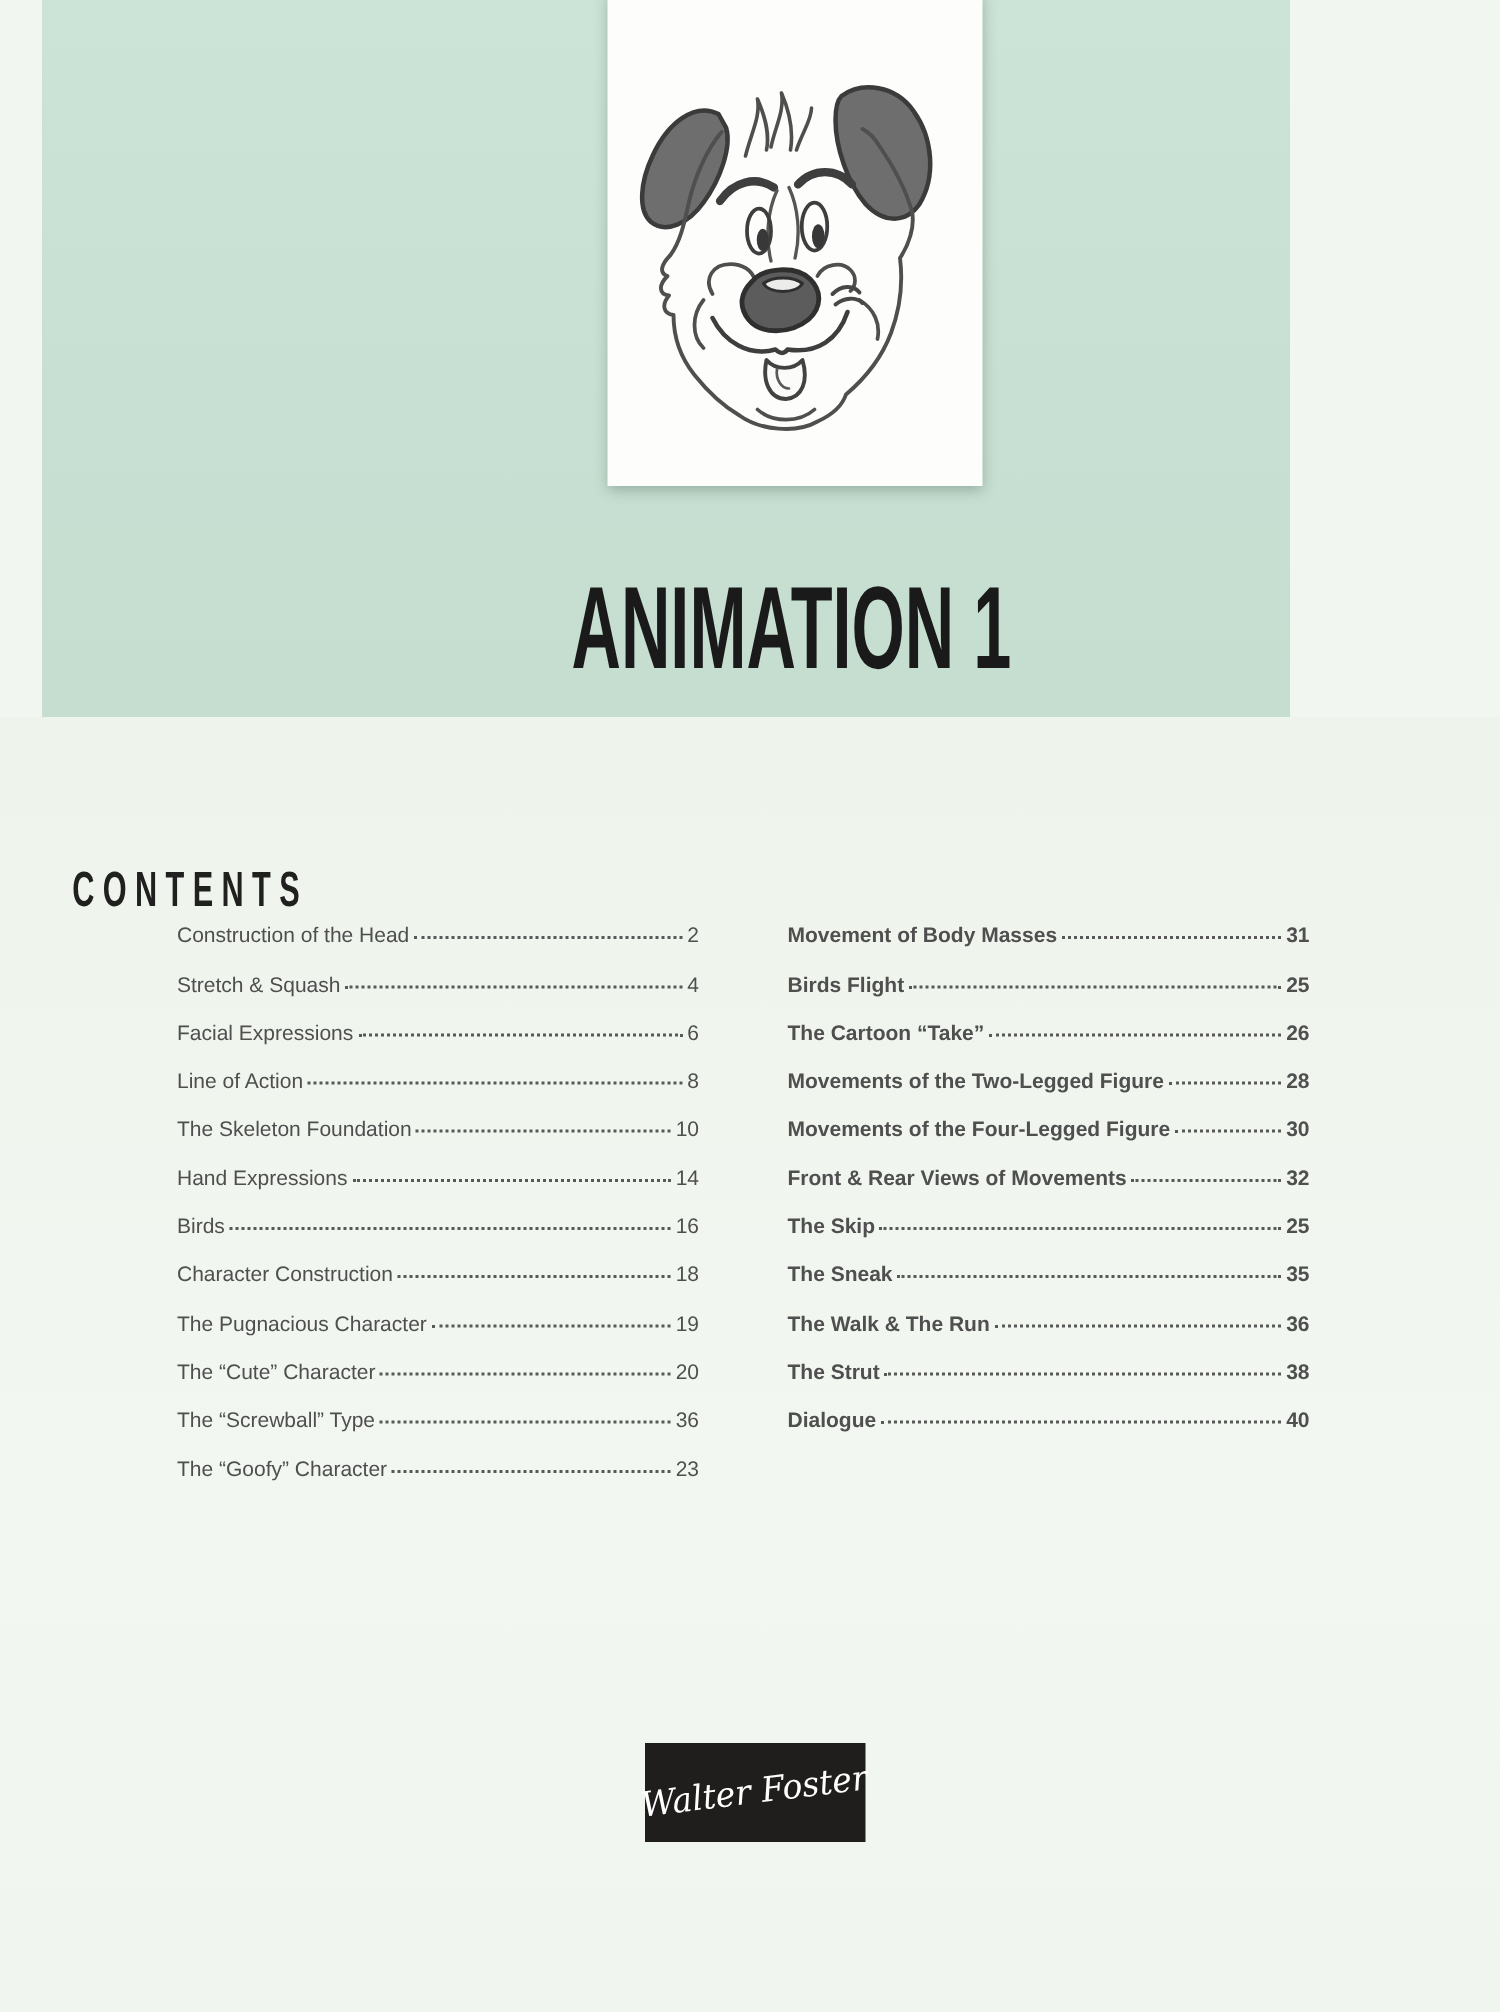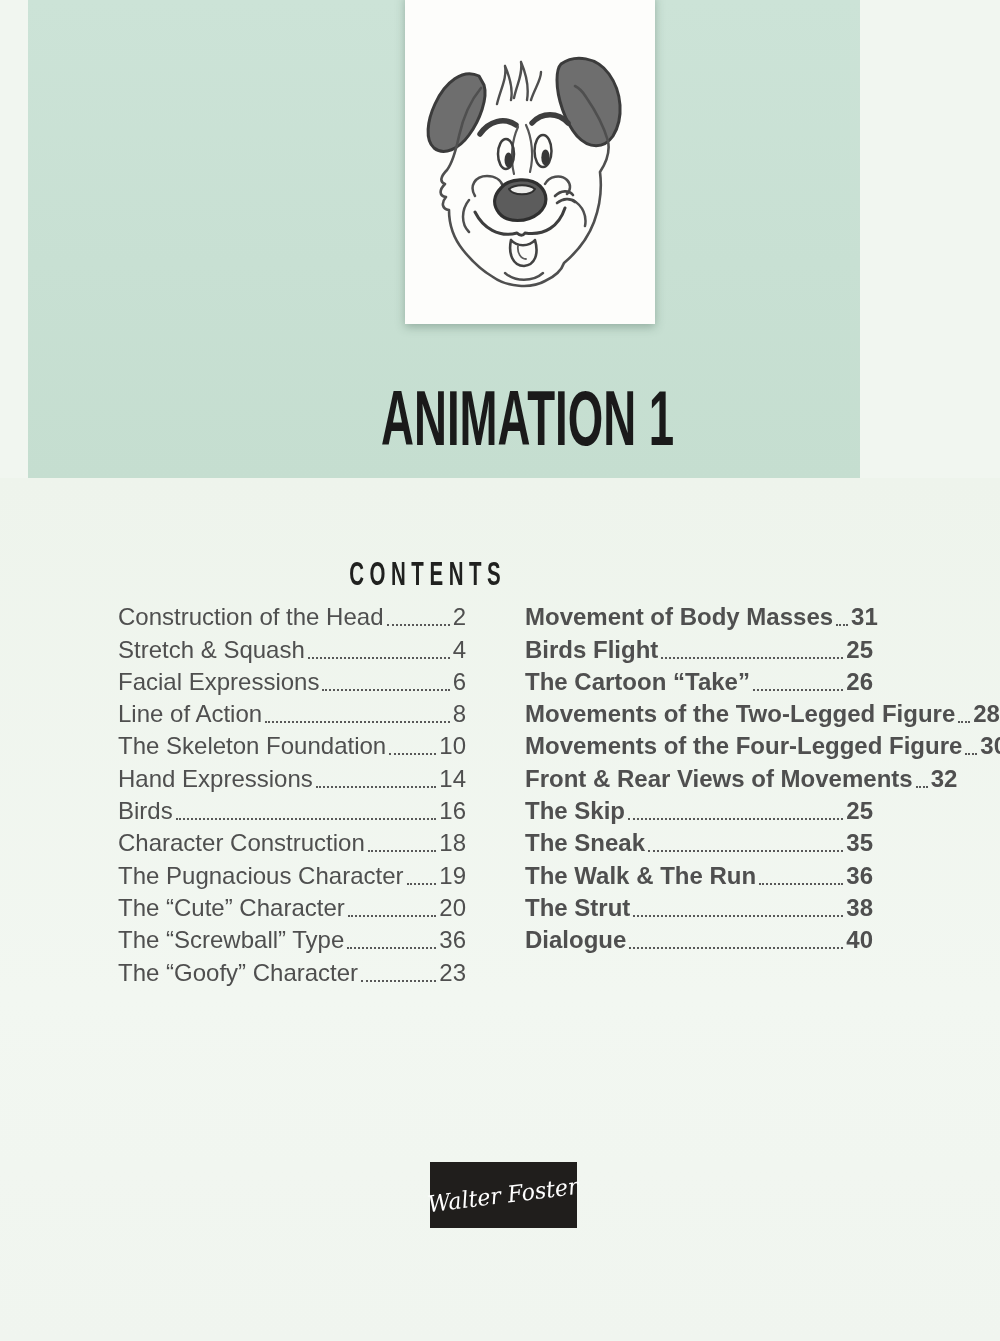--- a/index.html
+++ b/index.html
@@ -24,33 +24,33 @@
   .sketch-card svg{display:block;width:250px;height:323px;margin-top:6px;}
   .title-wrap{
     position:absolute;left:0;top:379px;width:1000px;text-align:center;line-height:1;
   }
   .title-inner{
     display:inline-block;font-weight:bold;font-size:78px;line-height:1;
     color:#1a1a1a;white-space:nowrap;
     transform:scaleX(0.585);transform-origin:50% 50%;
   }
   .contents-wrap{
-    position:absolute;left:0;top:557px;width:856px;text-align:center;line-height:1;
+    position:absolute;left:0;top:576px;width:856px;line-height:1;
   }
   .contents-inner{
     display:inline-block;font-weight:bold;font-size:33px;line-height:1;
     color:#20211f;letter-spacing:9px;white-space:nowrap;
     transform:scaleX(0.62);transform-origin:50% 50%;
   }
   .toc-col{position:absolute;top:604px;width:348px;}
   .toc-col-left{left:118px;}
   .toc-col-right{left:525px;font-weight:bold;}
   .toc-row{
     display:flex;align-items:flex-end;height:32.3px;
-    font-size:24px;color:#4f4f4f;
+    font-size:14px;color:#4f4f4f;
   }
   .toc-label{white-space:nowrap;padding-bottom:5px;}
   .toc-dots{
     flex:1;border-bottom:2.6px dotted #585858;
     margin:0 3px 10px 3px;min-width:12px;
   }
   .toc-page{white-space:nowrap;padding-bottom:5px;}
   .logo{
     position:absolute;left:430px;top:1162px;width:147px;height:66px;
     background:#201e1c;display:flex;align-items:center;justify-content:center;

